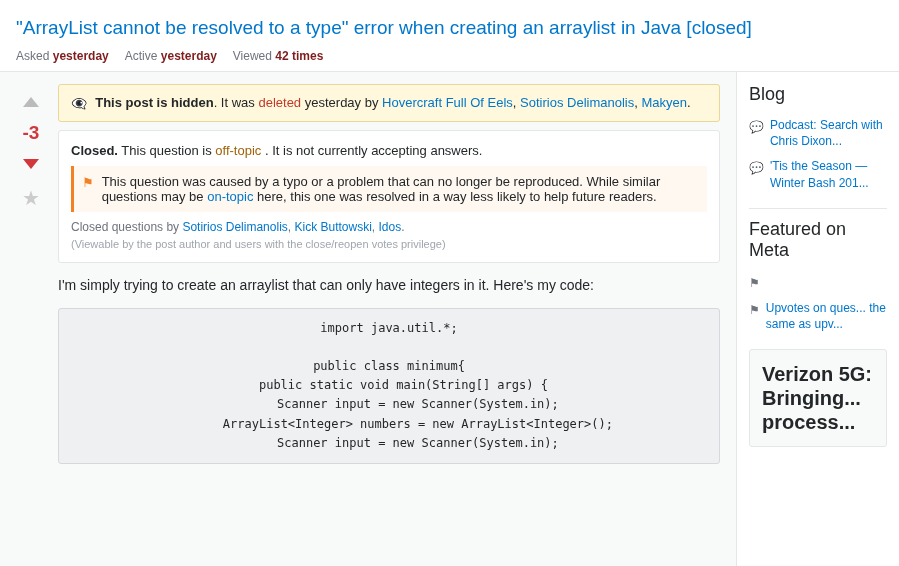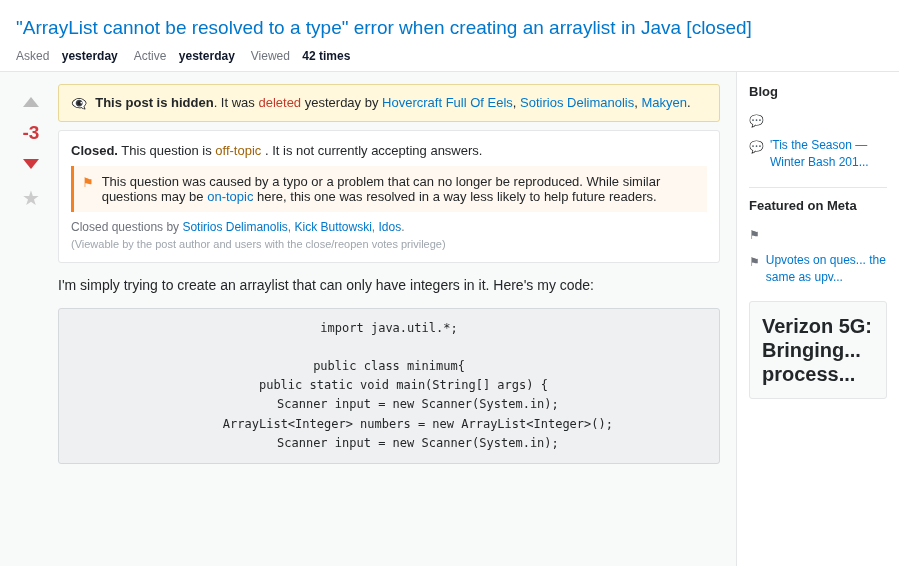--- a/index.html
+++ b/index.html
@@ -33,22 +33,21 @@
     }
 
     .question-meta {
       display: flex;
       gap: 16px;
       font-size: 12px;
       color: #6f737c;
     }
 
     .question-meta span strong {
-      color: #0f172a;
-      margin-left: 9px;
+      color: #7f1d1d;
     }
 
     .content-area {
       display: flex;
       flex: 1;
     }
 
     .main-content {
       flex: 1;
       padding: 12px 16px;
@@ -196,22 +195,22 @@
       white-space: pre;
       text-align: center;
     }
 
     
     .sidebar-section {
       margin-bottom: 16px;
     }
 
     .sidebar-section-title {
-      font-size: 13px;
-      font-weight: bold;
+      font-size: 18px;
+      font-weight: normal;
       color: #242729;
       margin-bottom: 8px;
       padding-bottom: 4px;
     }
 
     .sidebar-item {
       display: flex;
       align-items: flex-start;
       gap: 6px;
       margin-bottom: 8px;
@@ -357,20 +356,21 @@
       </div>
     </div>
 
     <div class="sidebar">
 
       <div class="sidebar-section">
         <div class="sidebar-section-title">Blog</div>
 
         <div class="sidebar-item">
           <span class="sidebar-item-icon">💬</span>
+          <a>Podcast: Search with Chris Dixon...</a>
         </div>
 
         <div class="sidebar-item">
           <span class="sidebar-item-icon">💬</span>
           <a>'Tis the Season — Winter Bash 201...</a>
         </div>
       </div>
 
       <hr class="sidebar-divider">
 

